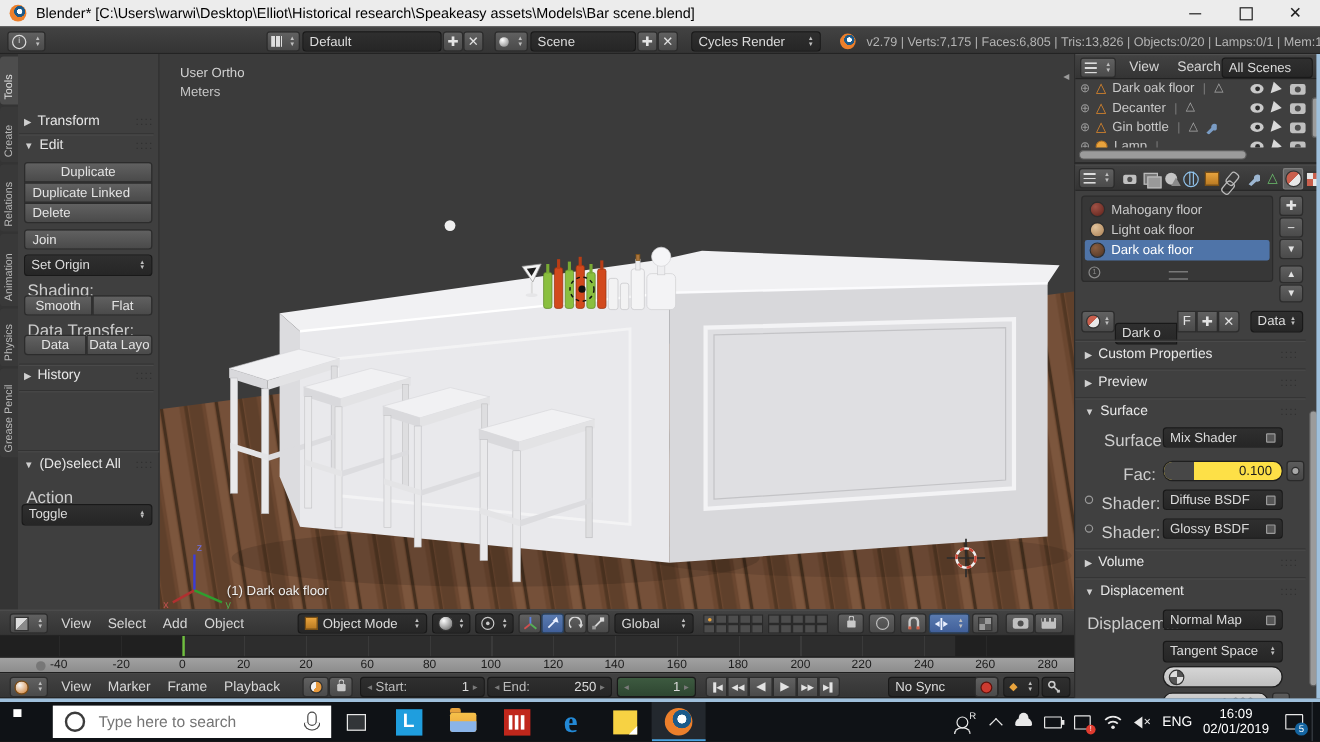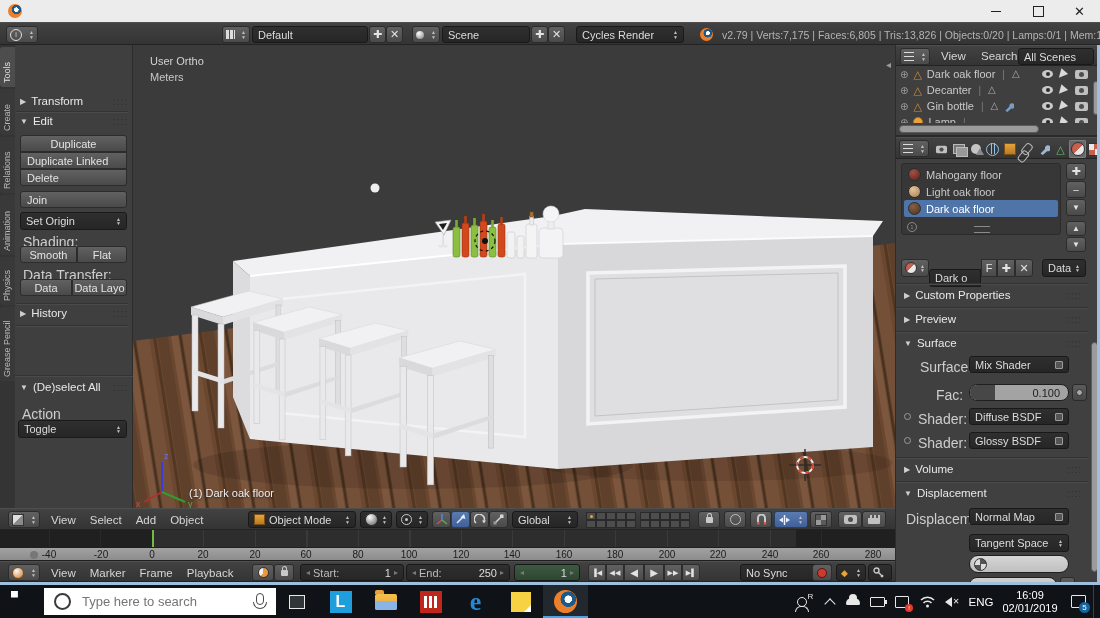--- a/index.html
+++ b/index.html
@@ -69,20 +69,21 @@
   .listrow.sel{background:#4f74a8;color:#fff;border-radius:2px;}
   input{outline:none;}
 </style>
 </head>
 <body>
 
 <div id="app">
 
   <div class="abs flex" style="left:0;top:0;width:1100px;height:22px;background:#ececec;color:#111;">
     <span class="abs" style="left:8px;top:4px;width:14px;height:14px;border-radius:50%;background:radial-gradient(circle at 60% 40%,#fff 0 18%,#1b5a8a 20% 38%,#ec7f2b 40%);"></span>
+    <span class="abs" style="left:30px;top:4px;font-size:12px;color:#000;white-space:nowrap;">Blender* [C:\Users\warwi\Desktop\Elliot\Historical research\Speakeasy assets\Models\Bar scene.blend]</span>
     <div class="abs flex" style="left:975px;top:0;width:42px;height:22px;justify-content:center;">
       <span style="width:10px;height:0;border-top:1.5px solid #222;"></span>
     </div>
     <div class="abs flex" style="left:1017px;top:0;width:42px;height:22px;justify-content:center;">
       <span style="width:9px;height:9px;border:1.2px solid #222;"></span>
     </div>
     <div class="abs flex" style="left:1059px;top:0;width:41px;height:22px;justify-content:center;font-size:13px;color:#222;">
       <span>✕</span>
     </div>
   </div>
@@ -610,21 +611,21 @@
       <span class="tri">▼</span>
         <span>Surface</span>
       <span class="grip">::::</span>
     </div>
     <span class="abs lbl" style="left:24px;top:222px;">Surface:</span>
     <div class="abs dd" style="left:73px;top:219px;width:100px;">
       <span>Mix Shader</span>
       <span class="innersq"></span>
     </div>
     <span class="abs lbl" style="left:40px;top:250px;">Fac:</span>
-    <div class="abs" style="left:73px;top:247px;width:100px;height:17px;border-radius:8px;border:1px solid #1f1f1f;overflow:hidden;background:#a3a3a3;">
+    <div class="abs" style="left:73px;top:247px;width:100px;height:17px;border-radius:8px;border:1px solid #1f1f1f;overflow:hidden;background:#fde047;">
       <span style="position:absolute;left:0;top:0;width:26%;height:100%;background:#474747;"></span>
       <span style="position:absolute;right:8px;top:2px;color:#1d1d1d;font-size:11px;">0.100</span>
     </div>
     <div class="abs dot-btn" style="left:176px;top:247px;"></div>
     <span class="abs" style="left:8px;top:276px;width:7px;height:7px;border-radius:50%;border:1.5px solid #9a9a9a;"></span>
     <span class="abs lbl" style="left:22px;top:274px;">Shader:</span>
     <div class="abs dd" style="left:73px;top:271px;width:100px;">
       <span>Diffuse BSDF</span>
       <span class="innersq"></span>
     </div>

